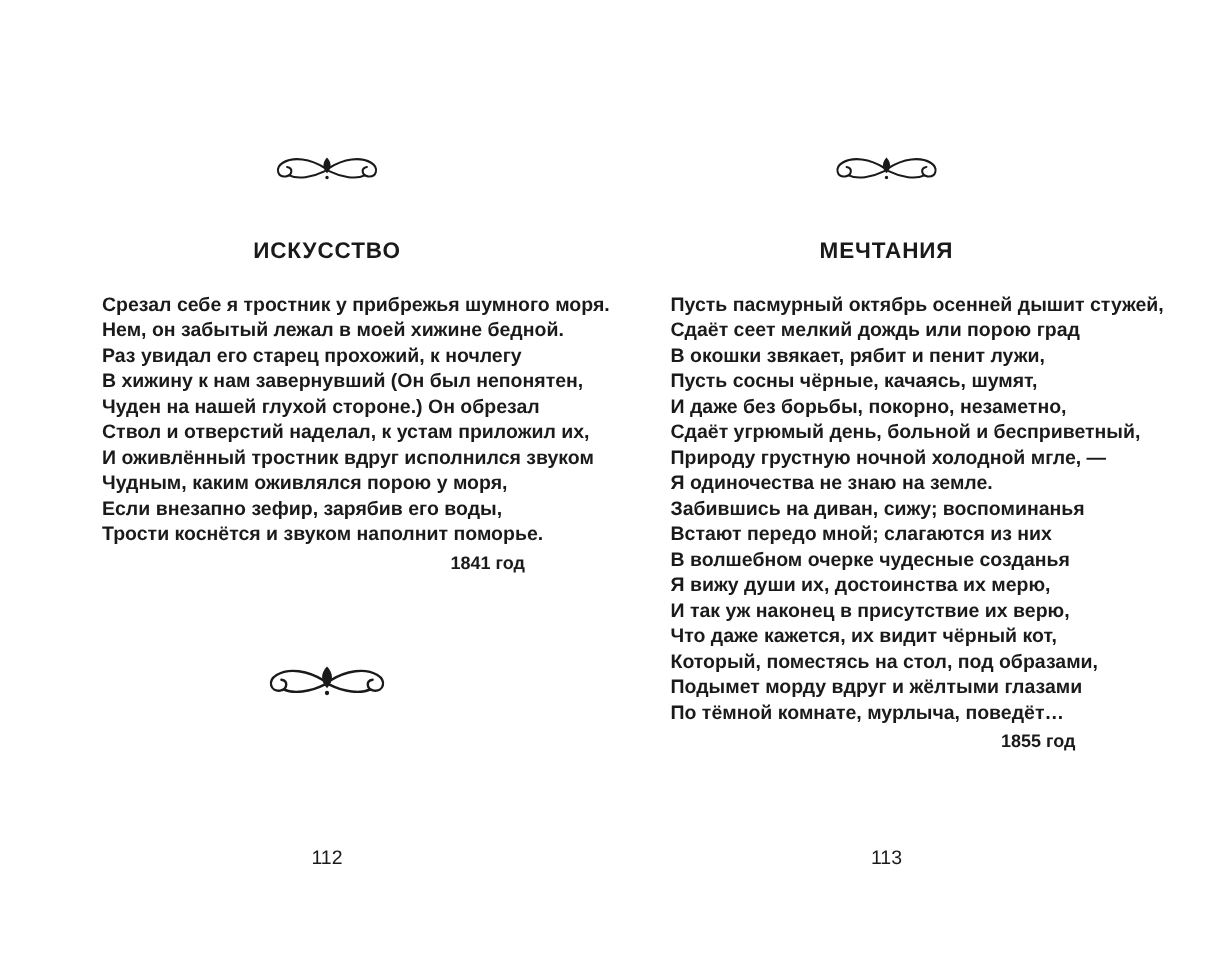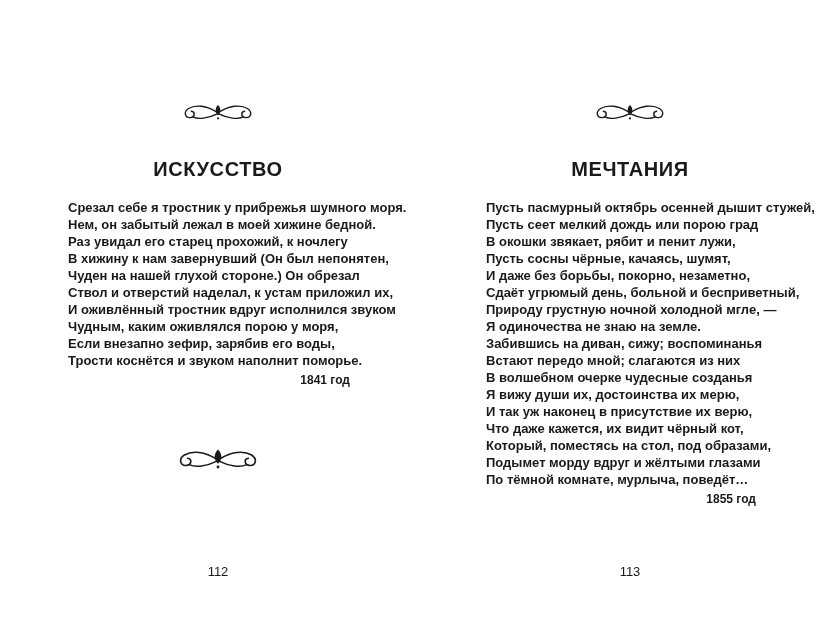--- a/index.html
+++ b/index.html
@@ -14,32 +14,32 @@
     font-family: "Liberation Sans", sans-serif;
     color: #1a1a1a;
     overflow: hidden;
   }
   .page {
     position: absolute;
     top: 0;
     height: 636px;
   }
   .page-left  { left: 68px;  width: 300px; }
-  .page-right { left: 486px; width: 288px; }
+  .page-right { left: 447px; width: 288px; }
 
   .ornament {
     text-align: center;
   }
   .ornament.top { padding-top: 100px; }
   .ornament.bottom { margin-top: 58px; }
 
   .poem-title {
     margin: 30px 0 0 0;
     text-align: center;
-    font-size: 20px;
+    font-size: 15px;
     font-weight: bold;
     letter-spacing: 0.6px;
   }
 
   .poem {
     margin-top: 18px;
     font-size: 13px;
     line-height: 17px;
   }
   .poem-line {
@@ -127,21 +127,21 @@
       </g>
       <path d="M60 7 C 56 11, 55 17, 60 22 C 65 17, 64 11, 60 7 Z" fill="#1a1a1a"></path>
       <circle cx="60" cy="26" r="1.6" fill="#1a1a1a"></circle>
     </svg>
   </div>
 
   <h2 class="poem-title">МЕЧТАНИЯ</h2>
 
   <div class="poem">
       <div class="poem-line">Пусть пасмурный октябрь осенней дышит стужей,</div>
-      <div class="poem-line">Пусть сеет мелкий дождь или порою град</div>
+      <div class="poem-line">Сдаёт сеет мелкий дождь или порою град</div>
       <div class="poem-line">В окошки звякает, рябит и пенит лужи,</div>
       <div class="poem-line">Пусть сосны чёрные, качаясь, шумят,</div>
       <div class="poem-line">И даже без борьбы, покорно, незаметно,</div>
       <div class="poem-line">Сдаёт угрюмый день, больной и бесприветный,</div>
       <div class="poem-line">Природу грустную ночной холодной мгле, —</div>
       <div class="poem-line">Я одиночества не знаю на земле.</div>
       <div class="poem-line">Забившись на диван, сижу; воспоминанья</div>
       <div class="poem-line">Встают передо мной; слагаются из них</div>
       <div class="poem-line">В волшебном очерке чудесные созданья</div>
       <div class="poem-line">Я вижу души их, достоинства их мерю,</div>

